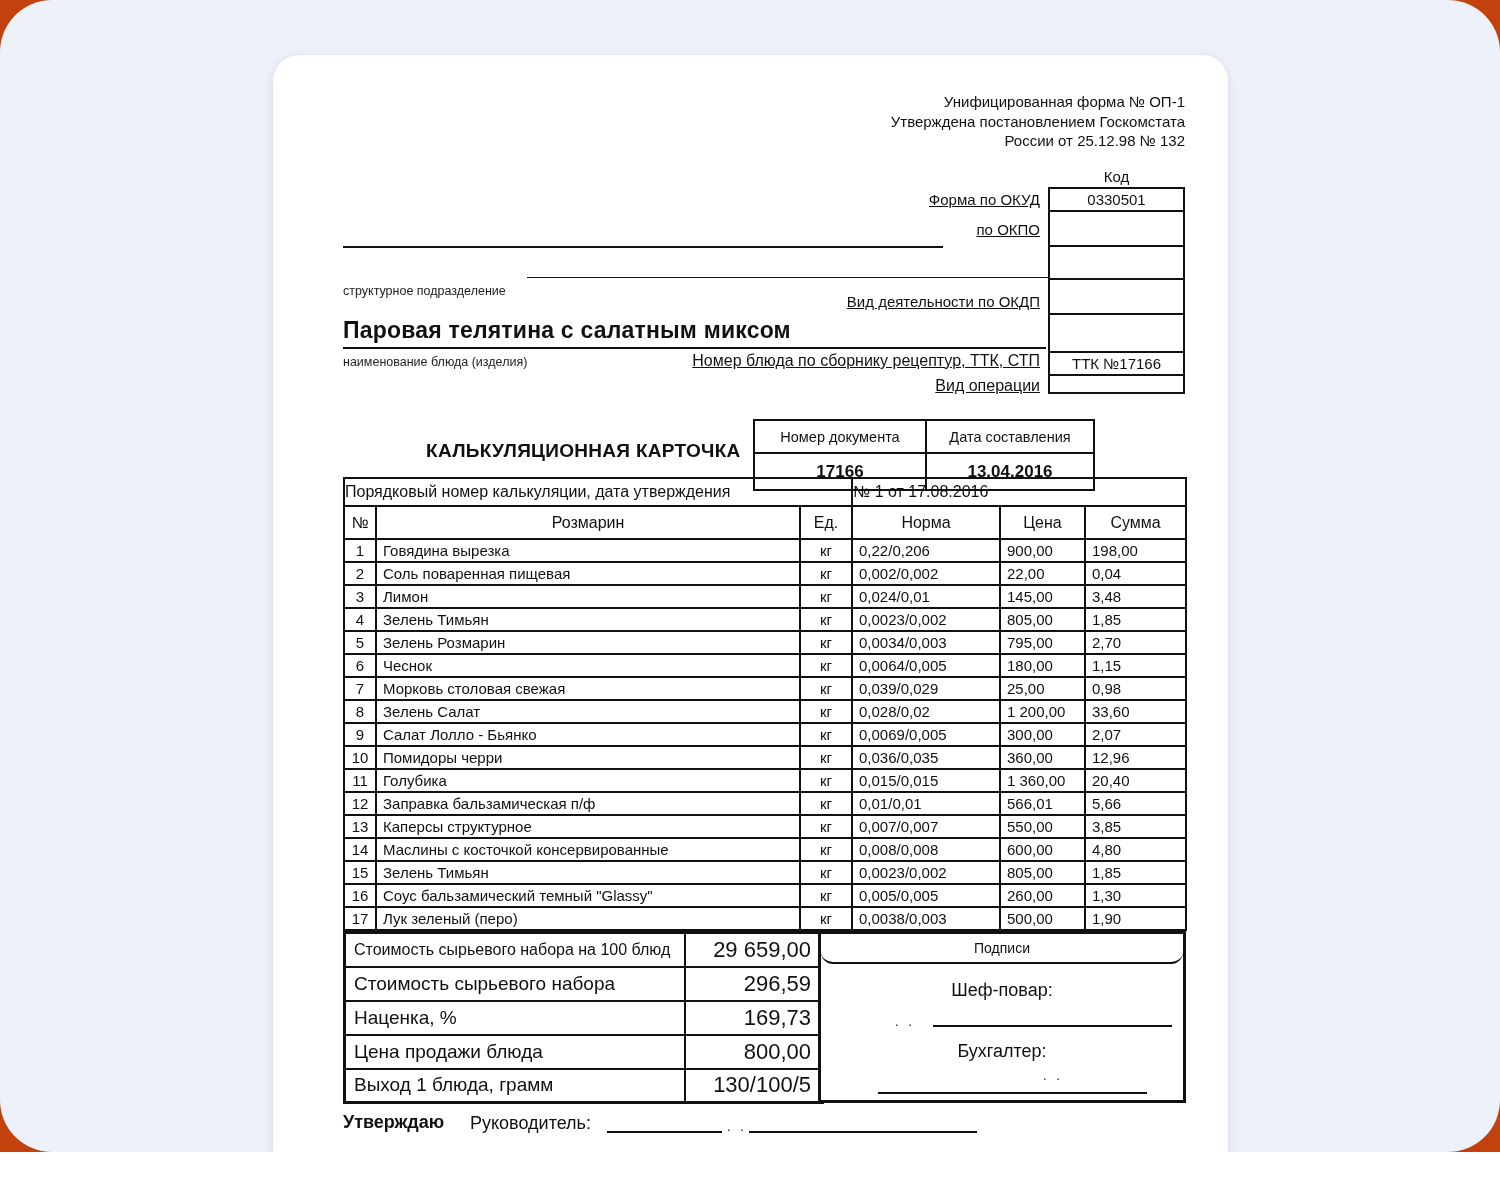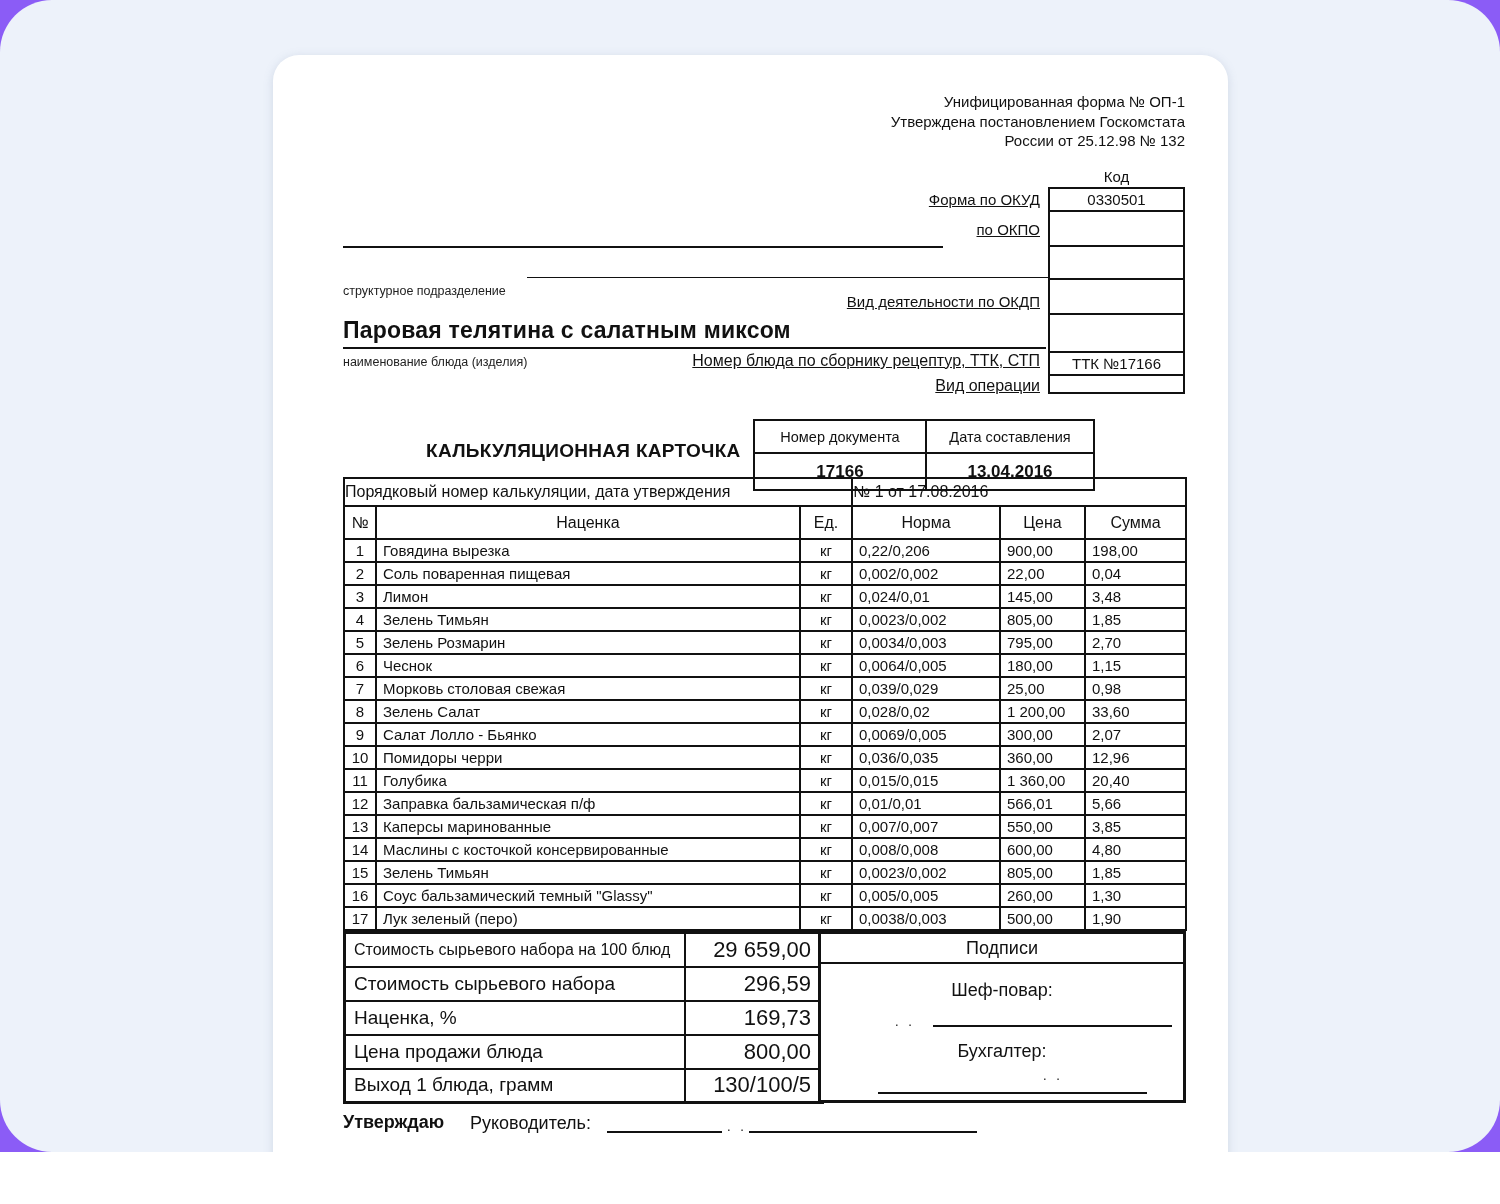--- a/index.html
+++ b/index.html
@@ -1,18 +1,18 @@
 <!DOCTYPE html>
 <html><head>
 <meta charset="utf-8">
 <style>
   html,body { margin:0; padding:0; }
   .page {
     position:relative; width:1500px; height:1152px; overflow:hidden;
-    background:#8b5cf6; font-family:"Liberation Sans", sans-serif; color:#111;
+    background:#c2410c; font-family:"Liberation Sans", sans-serif; color:#111;
   }
   .bg { position:absolute; inset:0; background:#edf2fa; border-radius:52px; }
   .paper {
     position:absolute; left:273px; top:55px; width:955px; height:1149px;
     background:#ffffff; border-radius:26px 26px 0 0;
     box-shadow:0 2px 10px rgba(120,140,170,0.25);
   }
   
   .form-ref { position:absolute; top:92px; right:315px; text-align:right; font-size:15px; line-height:19.5px; }
   
@@ -60,21 +60,21 @@
   .c-norm, .c-price, .c-sum { text-align:left; }
   
   .totals { position:absolute; left:343px; top:931px; width:478px; border:3px solid #111; border-collapse:collapse; table-layout:fixed; }
   .totals td { border:2px solid #111; padding:0; }
   .totals tr { height:34px; }
   .t-label { font-size:19px; padding-left:8px !important; white-space:nowrap; }
   .totals tr:first-child .t-label { font-size:16px; }
   .t-value { font-size:22px; text-align:right; padding-right:10px !important; }
   
   .sig-block { position:absolute; left:818px; top:931px; width:368px; height:172px; border:3px solid #111; box-sizing:border-box; background:#fff; }
-  .sig-title { height:28px; line-height:28px; border-bottom:2px solid #111; text-align:center; font-size:18px; }
+  .sig-title { height:28px; line-height:28px; border-bottom:2px solid #111; text-align:center; font-size:14px;border-radius:12px; }
   .sig-chef { position:absolute; left:0; right:0; top:46px; text-align:center; font-size:18px; }
   .sig-dots1 { position:absolute; left:74px; top:80px; font-size:13px; letter-spacing:3px; }
   .sig-line1 { position:absolute; left:112px; right:11px; top:91px; border-top:2px solid #111; }
   .sig-acct { position:absolute; left:0; right:0; top:107px; text-align:center; font-size:18px; }
   .sig-dots2 { position:absolute; left:222px; top:134px; font-size:13px; letter-spacing:3px; }
   .sig-line2 { position:absolute; left:57px; right:36px; top:158px; border-top:2px solid #111; }
   
   .approve-label { position:absolute; left:343px; top:1112px; font-size:18px; font-weight:bold; }
   .head-label { position:absolute; left:470px; top:1113px; font-size:18px; }
   .appr-line1 { left:607px; top:1131px; width:115px; }
@@ -144,21 +144,21 @@
         <col style="width:85px">
         <col style="width:101px">
     </colgroup>
     <tbody>
         <tr class="band">
       <td colspan="3">Порядковый номер калькуляции, дата утверждения</td>
       <td colspan="3">№ 1 от 17.08.2016</td>
     </tr>
     <tr class="cols">
       <td>№</td>
-      <td>Наценка</td>
+      <td>Розмарин</td>
       <td>Ед.</td>
       <td>Норма</td>
       <td>Цена</td>
       <td>Сумма</td>
     </tr>
     </tbody>
       <tbody>
     <tr>
       <td class="c-num">1</td>
       <td class="c-prod">Говядина вырезка</td>
@@ -262,21 +262,21 @@
       <td class="c-num">12</td>
       <td class="c-prod">Заправка бальзамическая п/ф</td>
       <td class="c-unit">кг</td>
       <td class="c-norm">0,01/0,01</td>
       <td class="c-price">566,01</td>
       <td class="c-sum">5,66</td>
     </tr>
 
     <tr>
       <td class="c-num">13</td>
-      <td class="c-prod">Каперсы маринованные</td>
+      <td class="c-prod">Каперсы структурное</td>
       <td class="c-unit">кг</td>
       <td class="c-norm">0,007/0,007</td>
       <td class="c-price">550,00</td>
       <td class="c-sum">3,85</td>
     </tr>
 
     <tr>
       <td class="c-num">14</td>
       <td class="c-prod">Маслины с косточкой консервированные</td>
       <td class="c-unit">кг</td>

